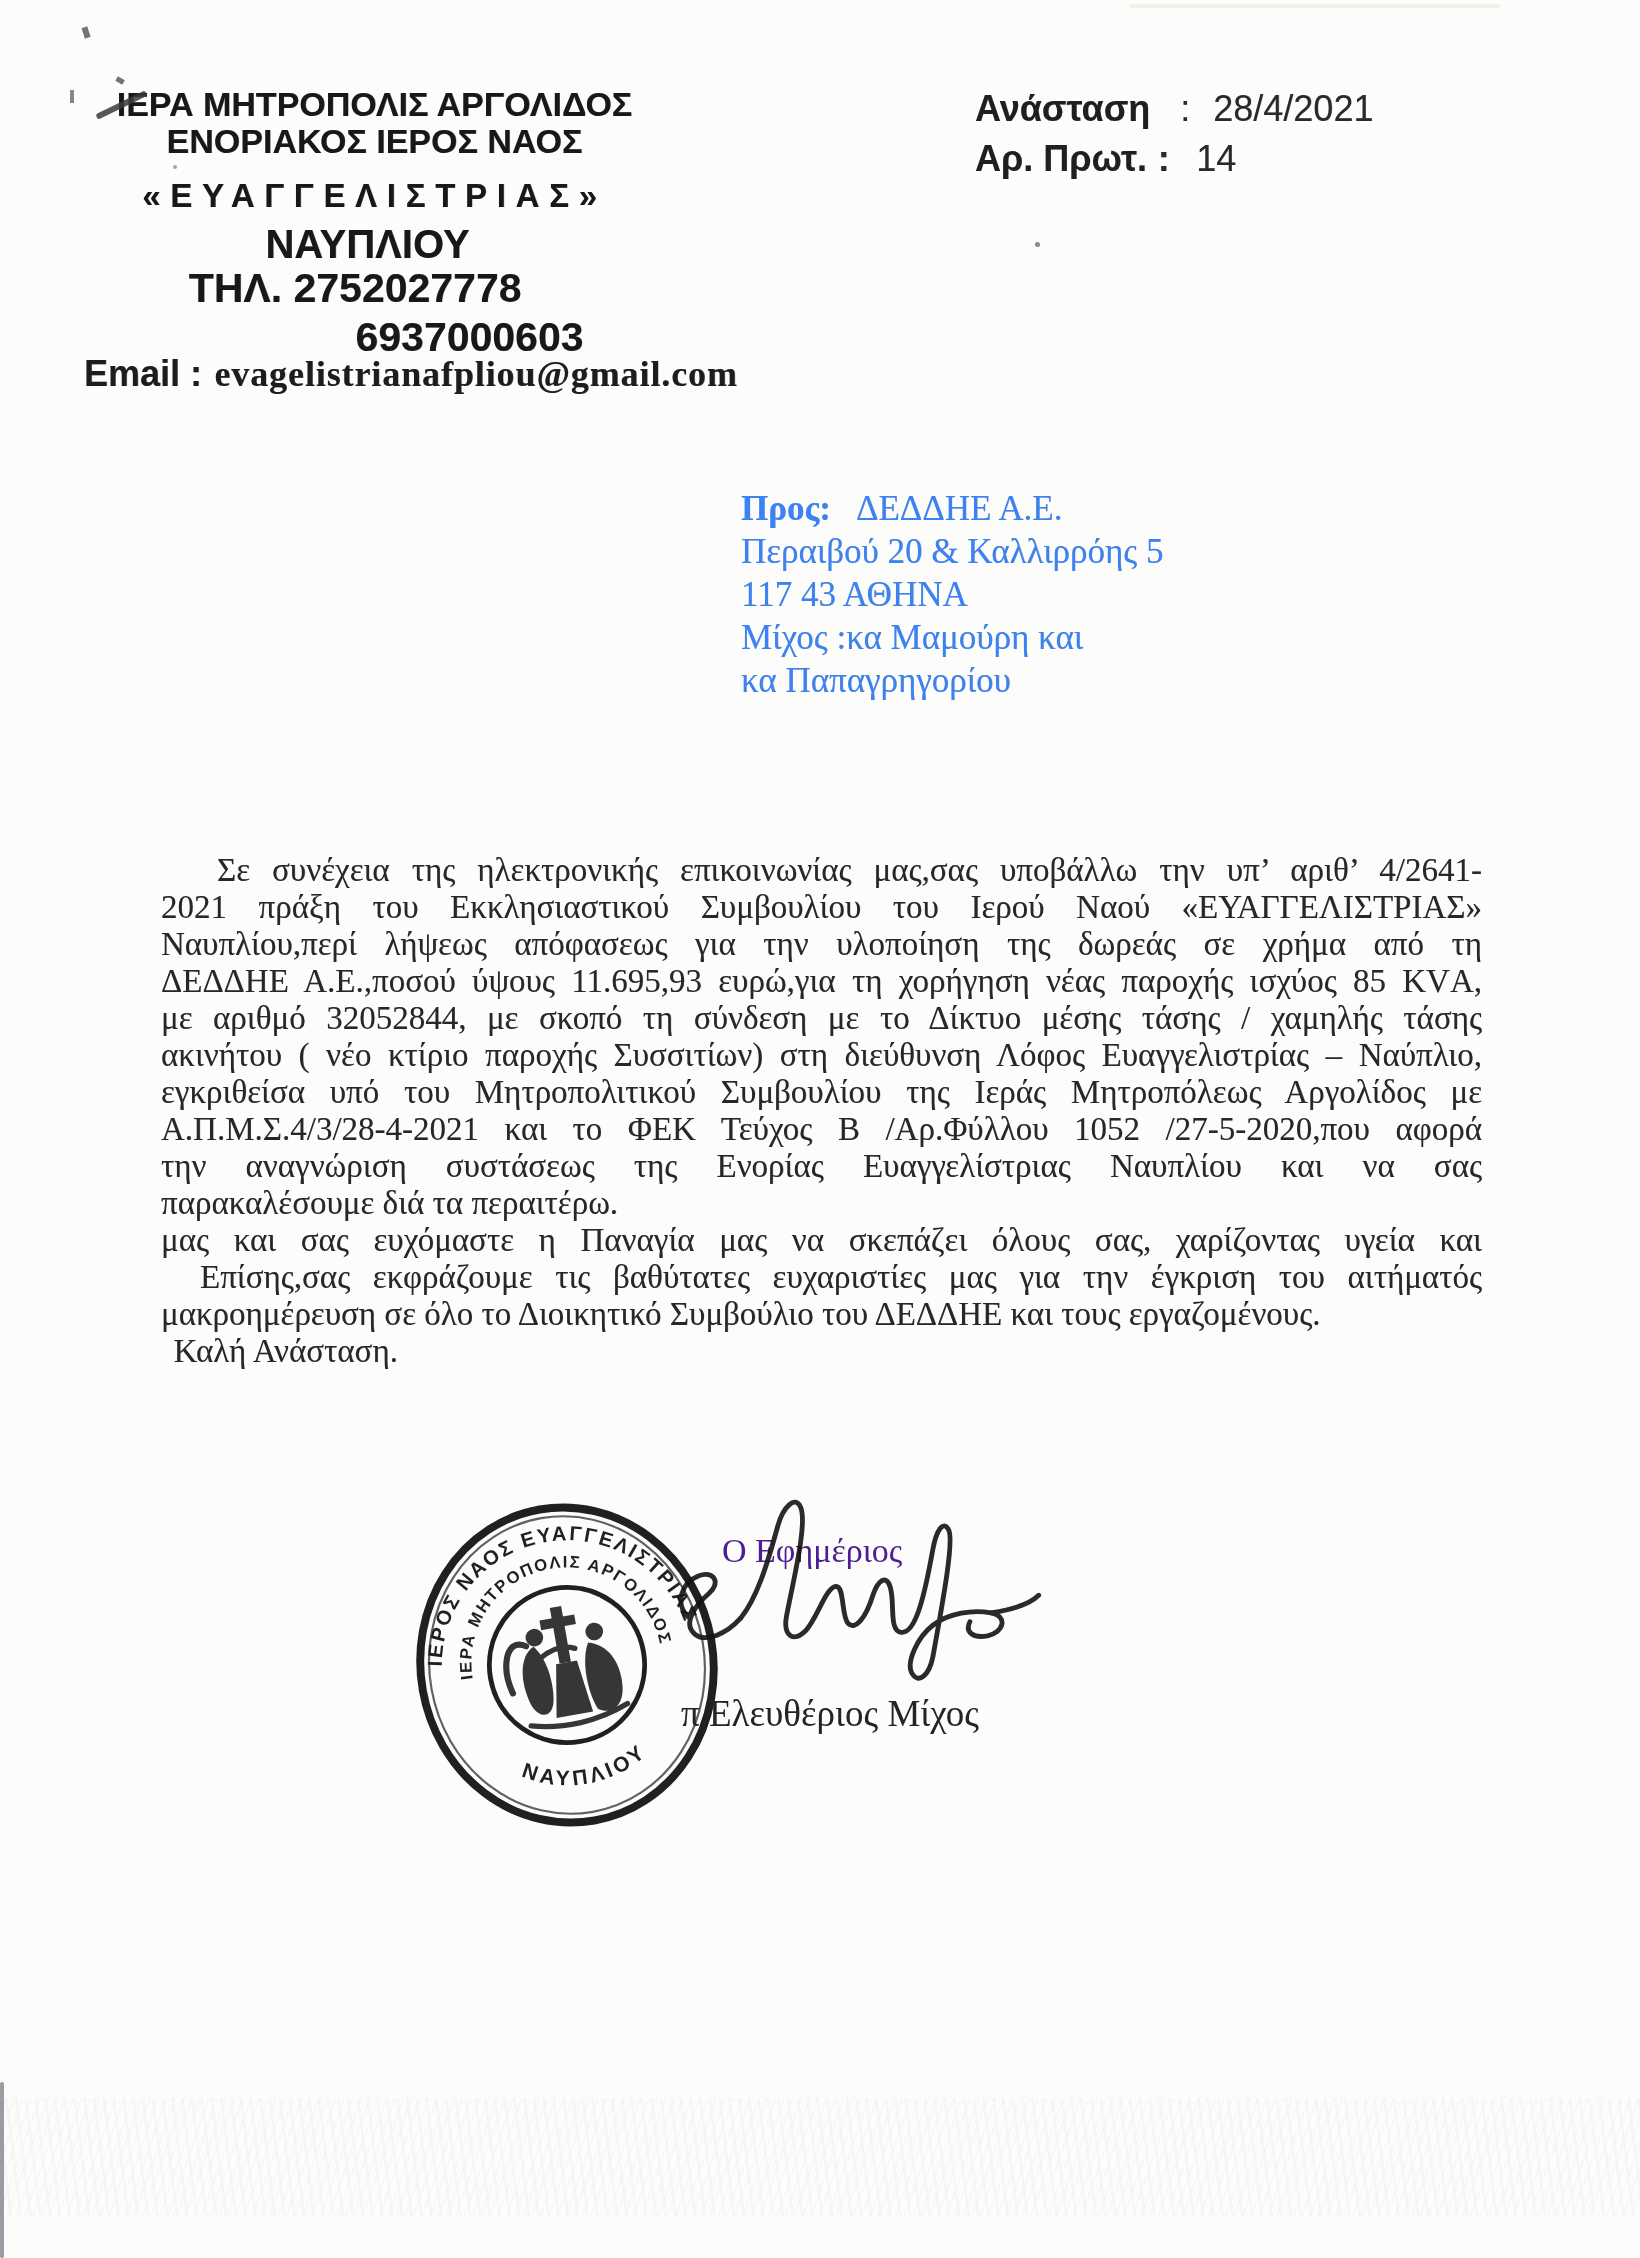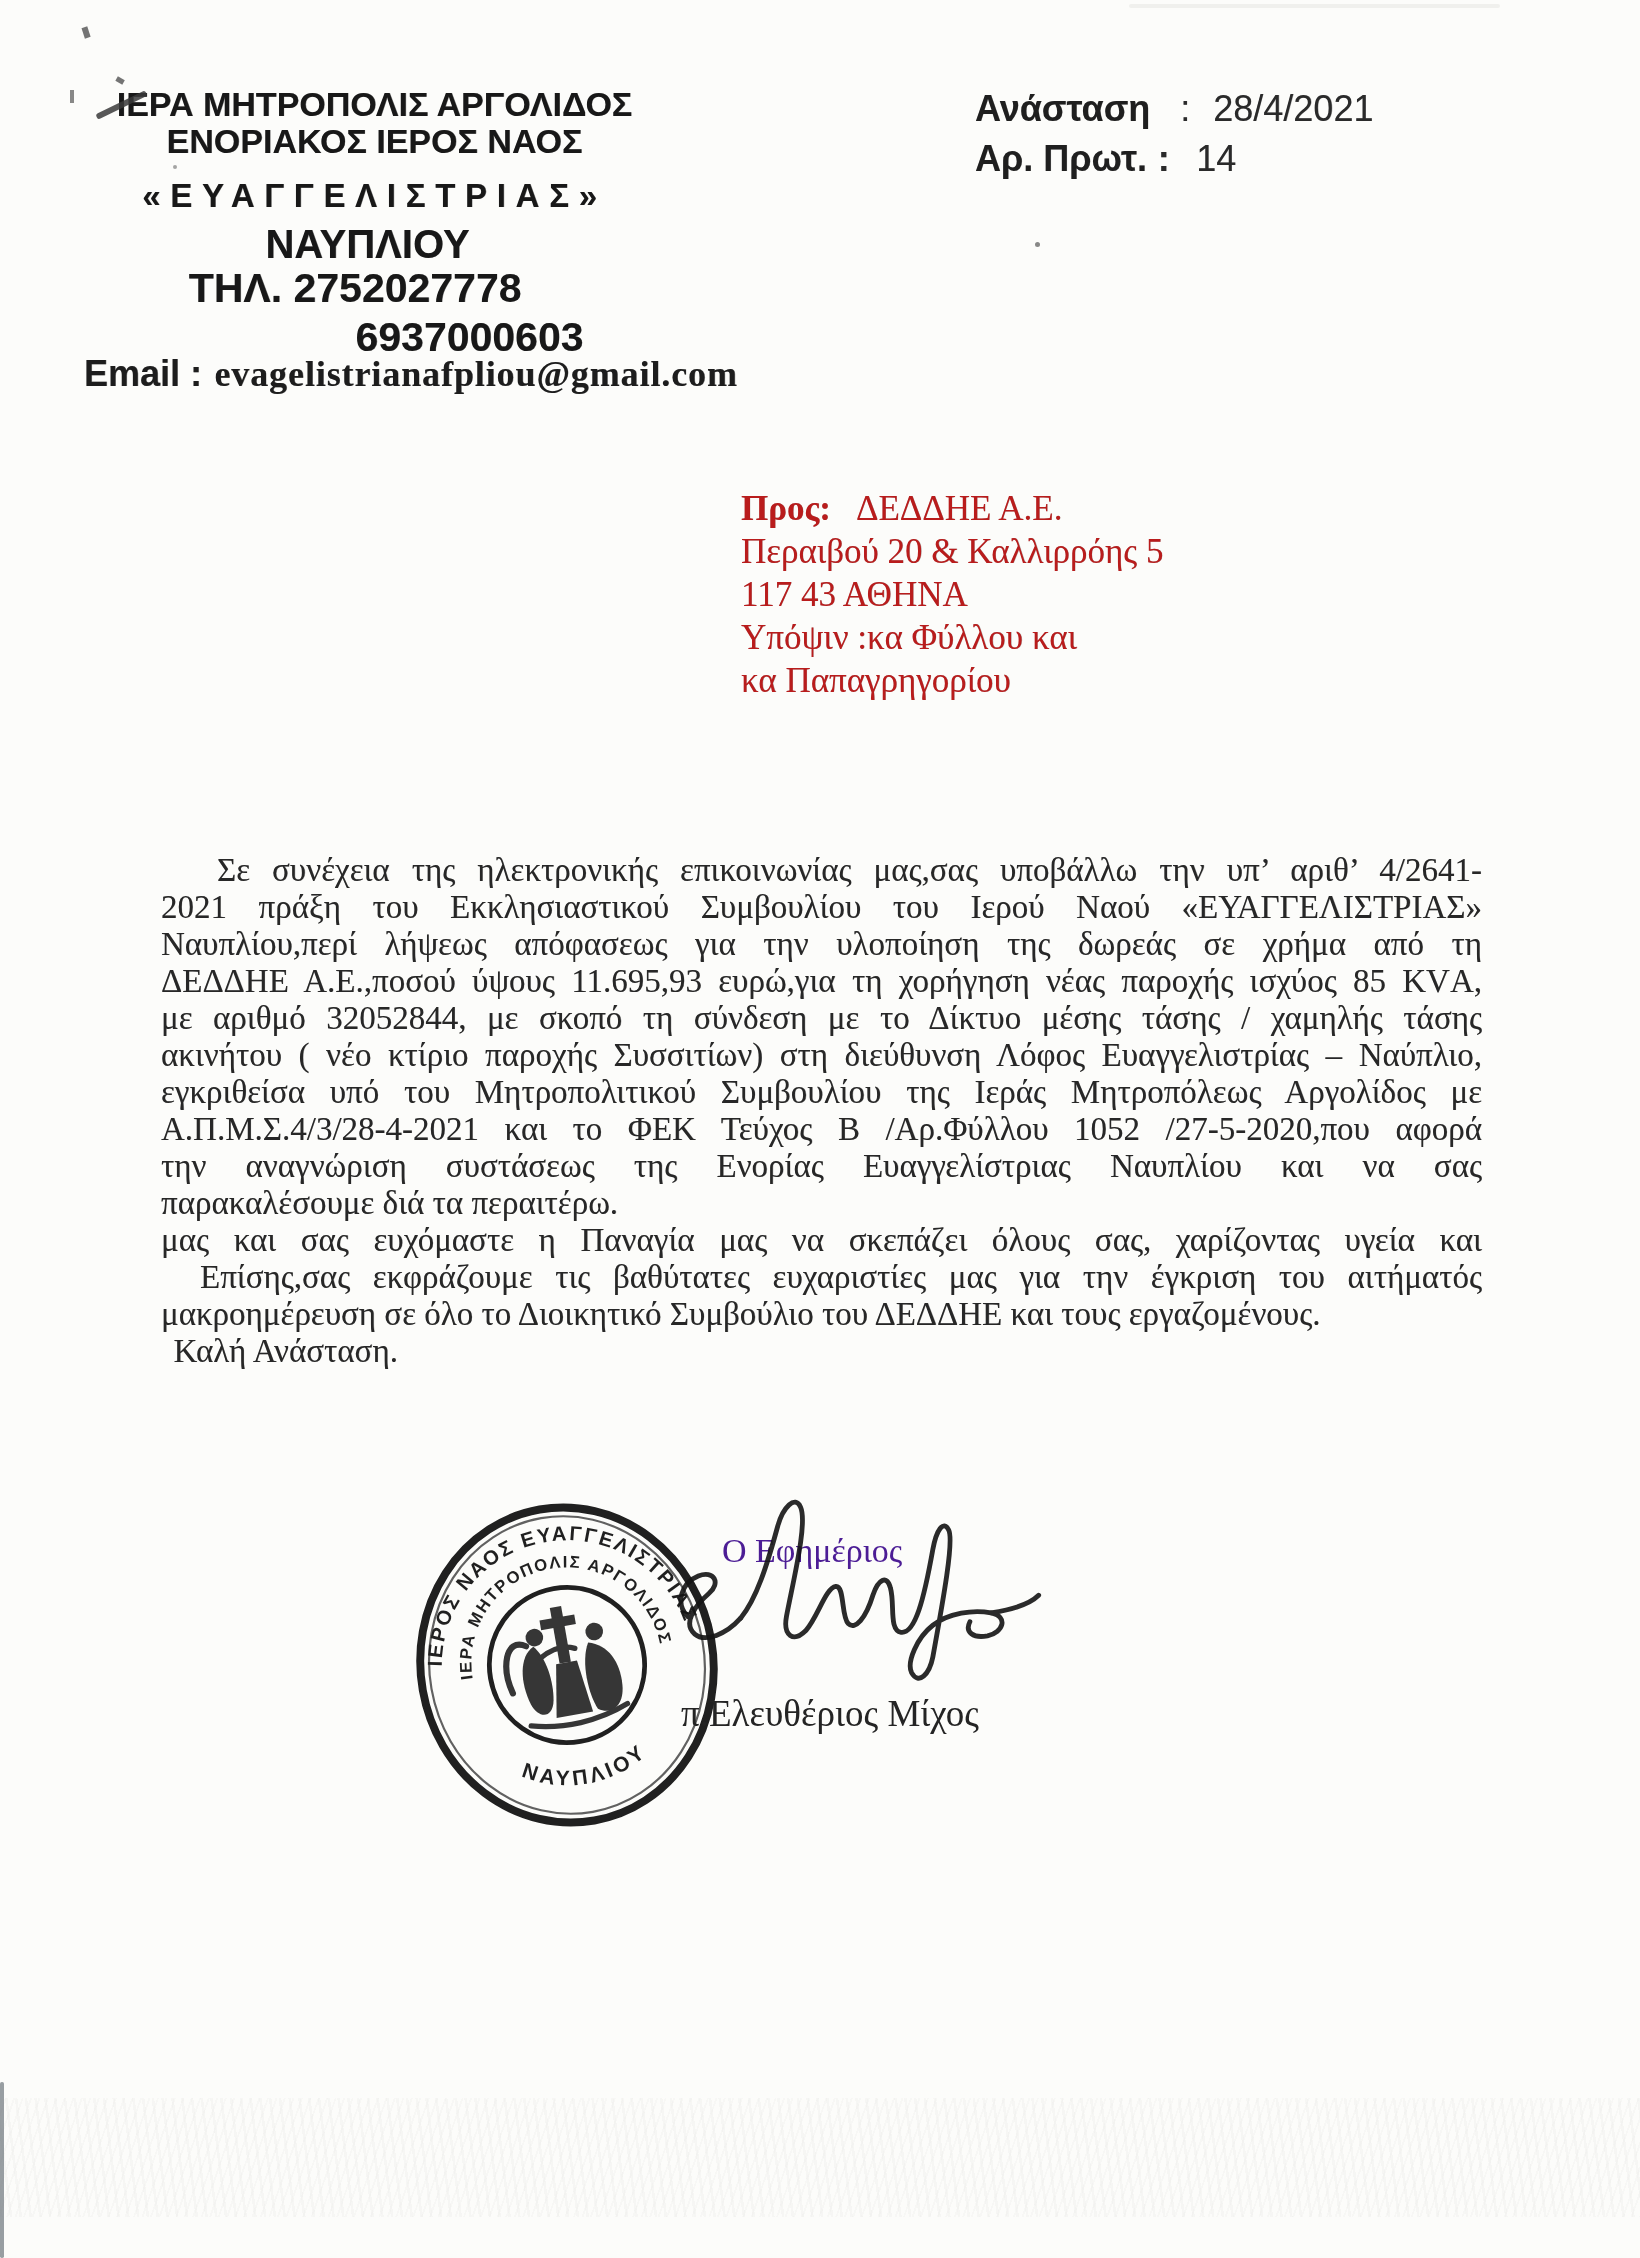--- a/index.html
+++ b/index.html
@@ -41,21 +41,21 @@
     font-size:36px;color:#2a2a2a;
     text-shadow:0.3px 0.3px 0.5px rgba(20,20,20,.35);
   }
   .proto-row{height:50px;white-space:nowrap;}
   .proto .b{font-weight:700;color:#1f1f1f;}
   .colon1{margin:0 23px 0 30px;}
   .colon2{margin:0 26.5px 0 10.6px;font-weight:700;}
   
   .recipient{
     position:absolute;left:741px;top:487px;
-    font-size:35px;line-height:43px;color:#b91c1c;
+    font-size:35px;line-height:43px;color:#3b82f6;
     text-shadow:0.3px 0.3px 0.5px rgba(20,20,20,.3);
   }
   .recipient .row{white-space:nowrap;}
   .to-label{font-weight:700;margin-right:25px;}
   
   .body-block{
     position:absolute;left:161px;top:852px;width:1321px;
     font-size:33px;line-height:37px;color:#272727;
     text-shadow:0.3px 0.3px 0.5px rgba(20,20,20,.3);
   }
@@ -112,21 +112,21 @@
       <span class="b">Αρ. Πρωτ.</span><span class="colon2">:</span><span>14</span>
     </div>
   </div>
 
   <div class="recipient">
     <div class="row">
       <span class="to-label">Προς:</span><span>ΔΕΔΔΗΕ Α.Ε.</span>
     </div>
     <div class="row">Περαιβού 20 &amp; Καλλιρρόης 5</div>
     <div class="row">117 43 ΑΘΗΝΑ</div>
-    <div class="row">Υπόψιν :κα Φύλλου και</div>
+    <div class="row">Μίχος :κα Μαμούρη και</div>
     <div class="row">κα Παπαγρηγορίου</div>
   </div>
 
   <div class="body-block">
     <div>
       <div class="bline ind1">Σε συνέχεια της ηλεκτρονικής επικοινωνίας μας,σας υποβάλλω την υπ’ αριθ’ 4/2641-</div>
       <div class="bline">2021 πράξη του Εκκλησιαστικού Συμβουλίου του Ιερού Ναού «ΕΥΑΓΓΕΛΙΣΤΡΙΑΣ»</div>
       <div class="bline">Ναυπλίου,περί λήψεως απόφασεως για την υλοποίηση της δωρεάς σε χρήμα από τη</div>
       <div class="bline">ΔΕΔΔΗΕ Α.Ε.,ποσού ύψους 11.695,93 ευρώ,για τη χορήγηση νέας παροχής ισχύος 85 ΚVΑ,</div>
       <div class="bline">με αριθμό 32052844, με σκοπό τη σύνδεση με το Δίκτυο μέσης τάσης / χαμηλής τάσης</div>

